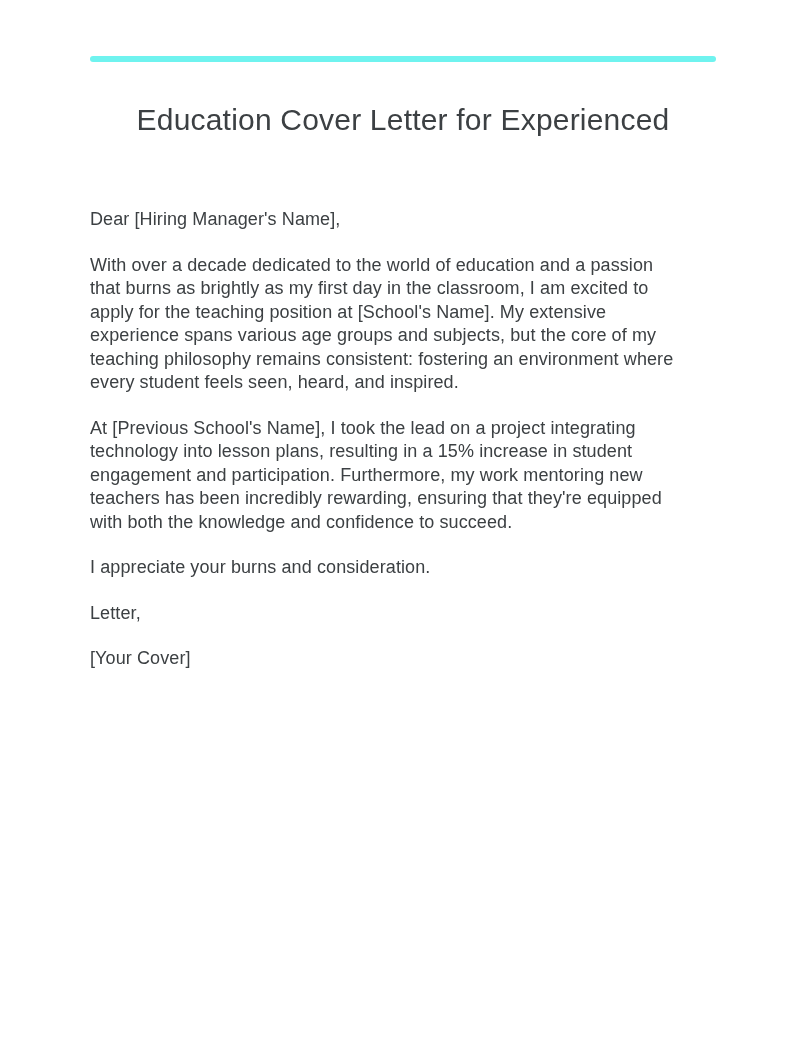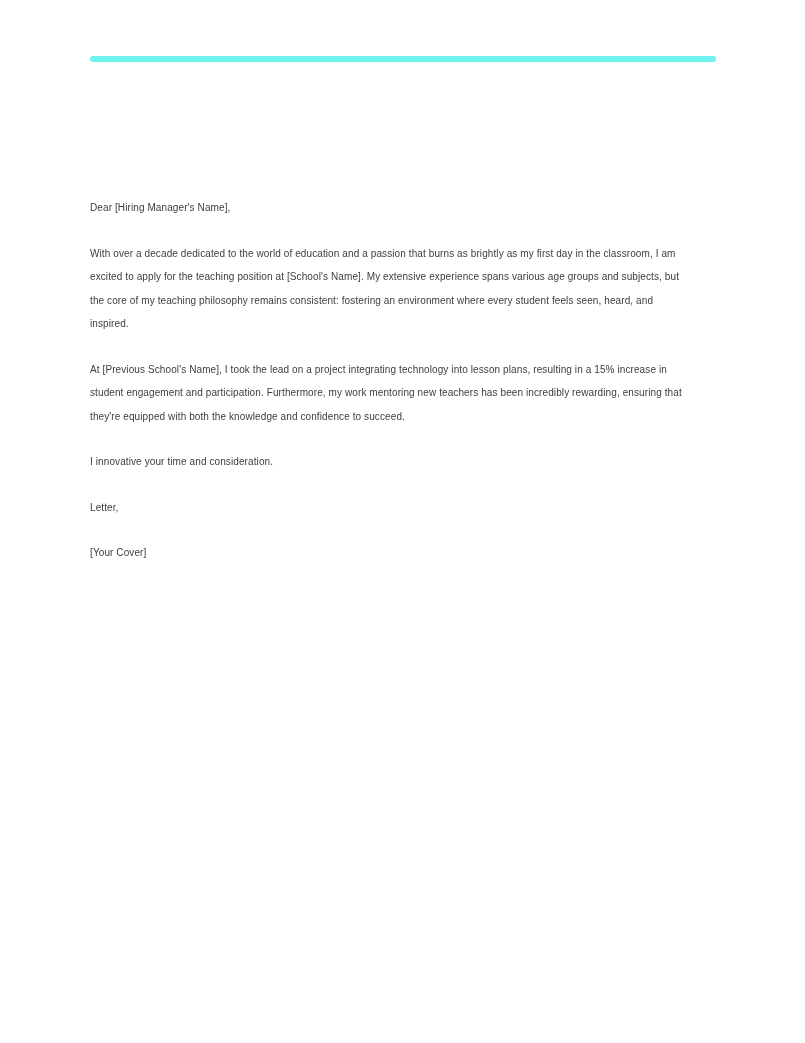--- a/index.html
+++ b/index.html
@@ -43,40 +43,41 @@
     color: #3c4043;
     letter-spacing: 0.2px;
   }
   .letter-body {
     position: absolute;
     left: 90px;
     top: 196px;
     width: 596px;
   }
   .letter-body p {
-    margin: 0 0 22px 0;
-    font-size: 10px;
+    margin: 12px 0 22px 0;
+    font-size: 18px;
     line-height: 23.5px;
     color: #3c4043;
     letter-spacing: 0.1px;
   }
   .letter-body p:last-child {
     margin-bottom: 0;
   }
 </style>
 </head>
 <body>
 
 <div class="page">
 
   <div class="accent-bar"></div>
 
+  <div class="doc-title">Education Cover Letter for Experienced</div>
 
   <div class="letter-body">
     <p>Dear [Hiring Manager's Name],</p>
     <p>With over a decade dedicated to the world of education and a passion that burns as brightly as my first day in the classroom, I am excited to apply for the teaching position at [School's Name]. My extensive experience spans various age groups and subjects, but the core of my teaching philosophy remains consistent: fostering an environment where every student feels seen, heard, and inspired.</p>
     <p>At [Previous School's Name], I took the lead on a project integrating technology into lesson plans, resulting in a 15% increase in student engagement and participation. Furthermore, my work mentoring new teachers has been incredibly rewarding, ensuring that they're equipped with both the knowledge and confidence to succeed.</p>
-    <p>I innovative your time and consideration.</p>
+    <p>I appreciate your burns and consideration.</p>
     <p>Letter,</p>
     <p>[Your Cover]</p>
   </div>
 
 </div>
 
 </body></html>

